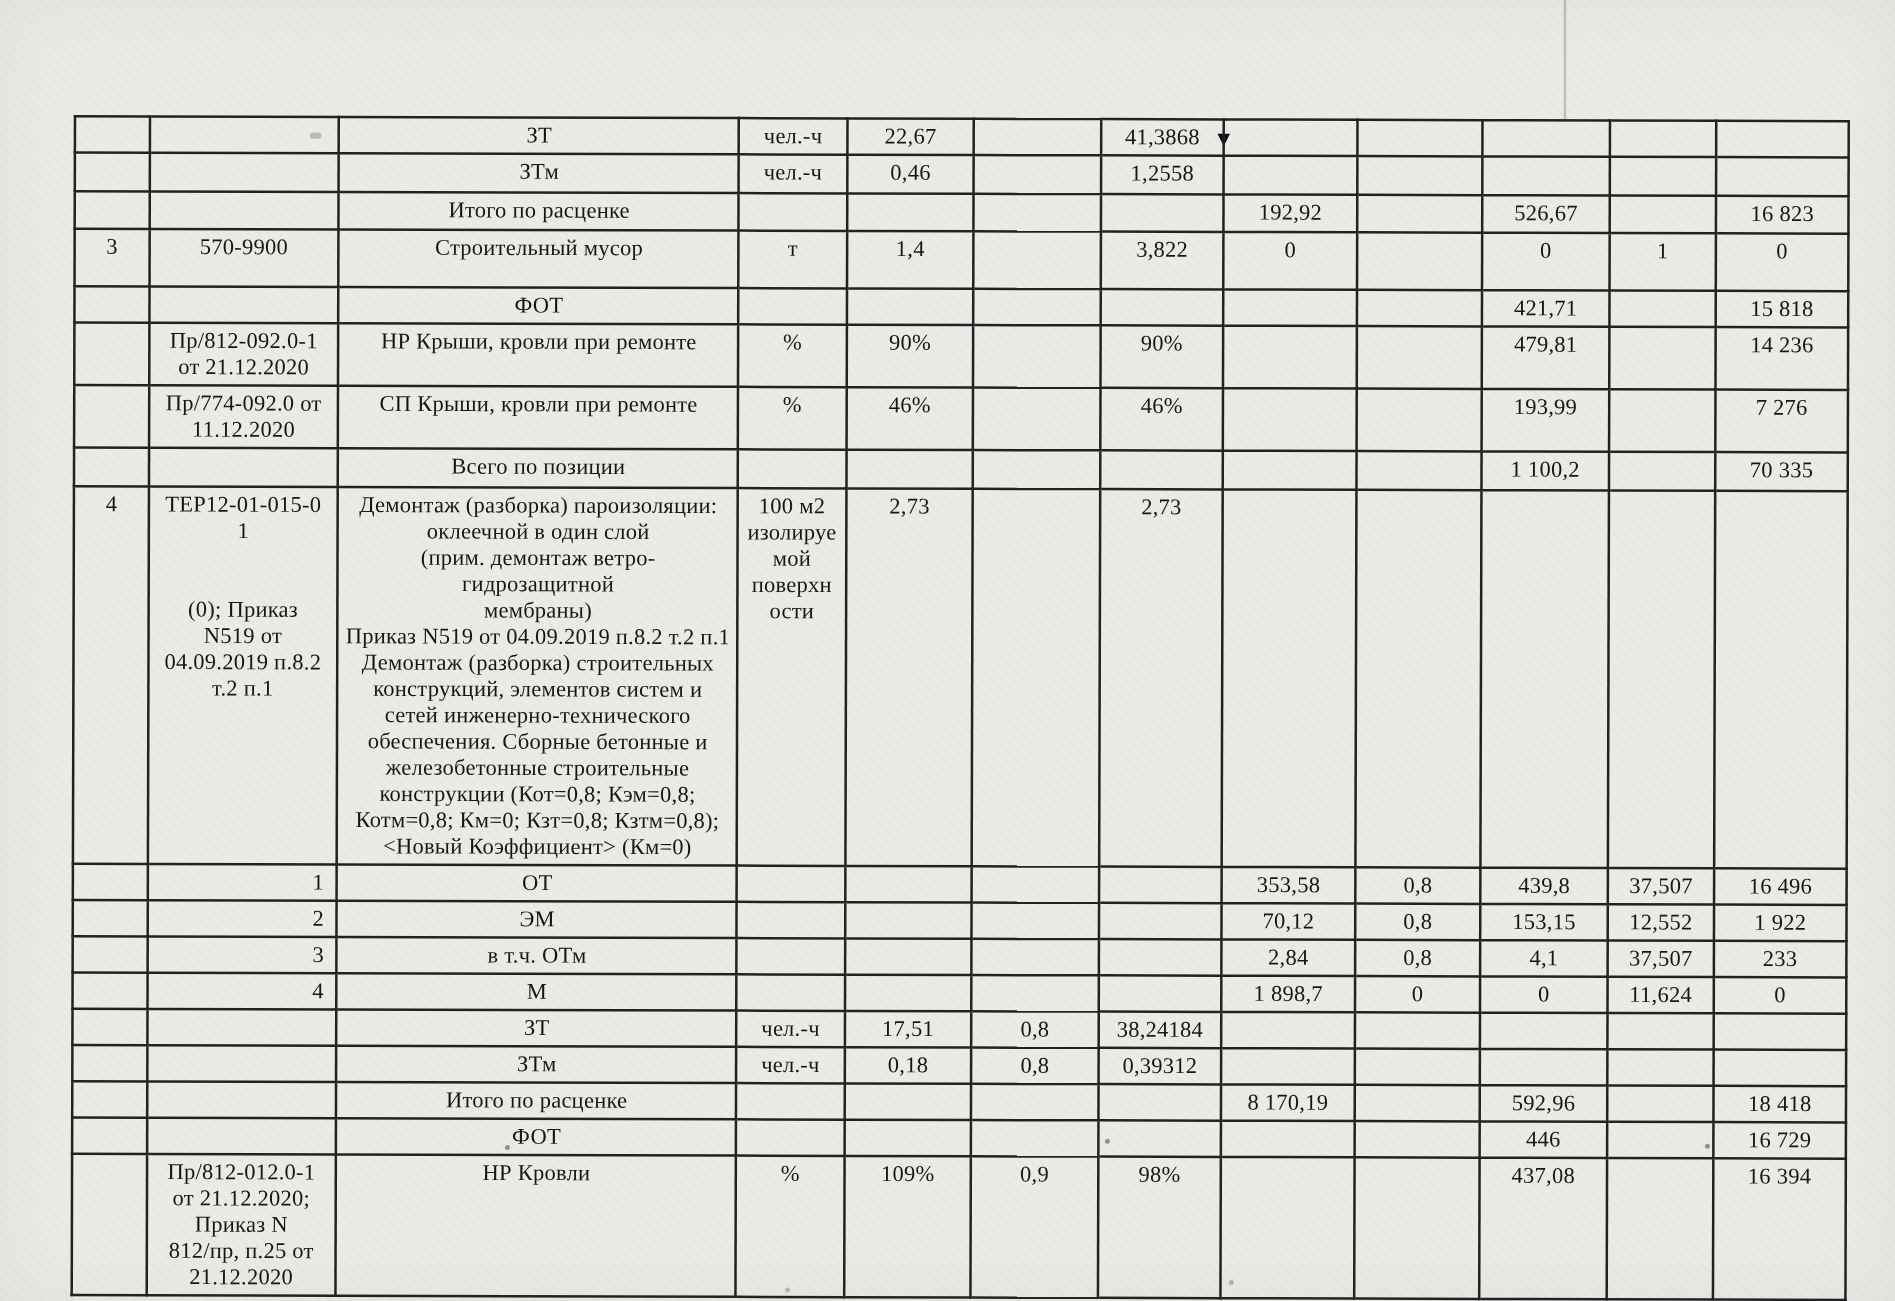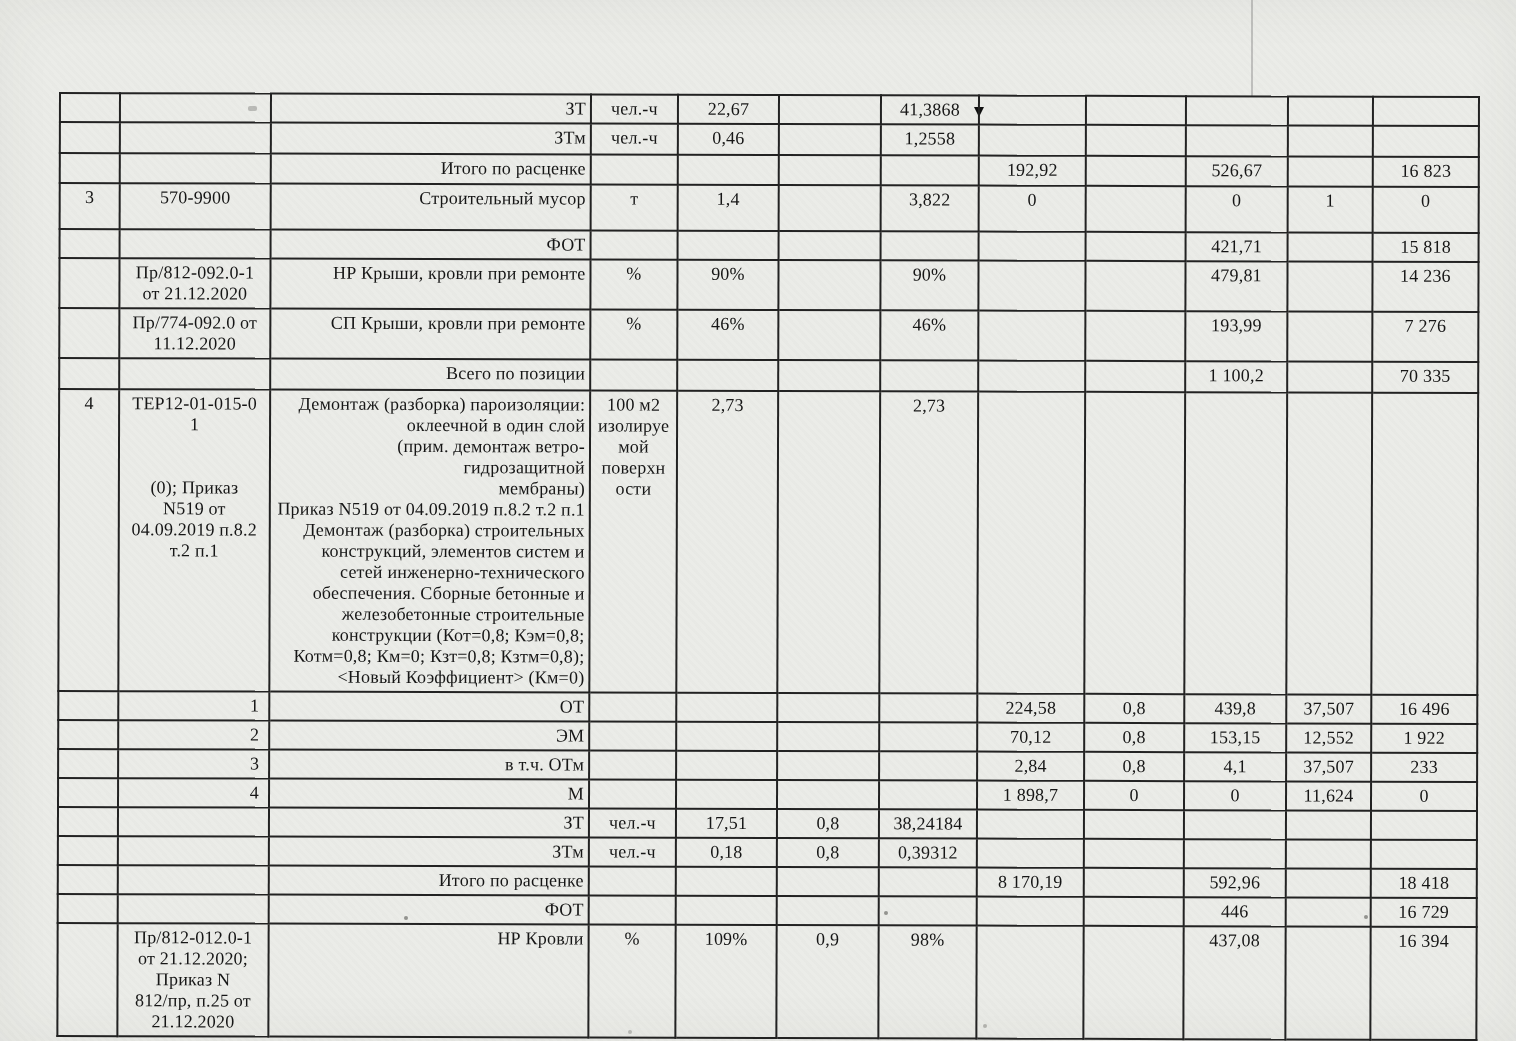--- a/index.html
+++ b/index.html
@@ -36,21 +36,21 @@
     text-align:center;
     padding:3px 4px;
     font-size:18px;
     line-height:21px;
     color:var(--ink);
     white-space:pre-line;
     overflow:hidden;
     letter-spacing:0.2px;
   }
   table.estimate td.al{
-    text-align:right;
+    text-align:center;
     padding-left:5px;
   }
   table.estimate td.ar{
     text-align:right;
     padding-right:9px;
   }
   
   .crease{
     position:absolute;
     left:1251px;top:0;
@@ -254,21 +254,21 @@
           <td></td>
         </tr>
         <tr style="height: 28px;">
           <td></td>
           <td class="ar">1</td>
           <td class="al">ОТ</td>
           <td></td>
           <td></td>
           <td></td>
           <td></td>
-          <td>224,58</td>
+          <td>353,58</td>
           <td>0,8</td>
           <td>439,8</td>
           <td>37,507</td>
           <td>16 496</td>
         </tr>
         <tr style="height: 28px;">
           <td></td>
           <td class="ar">2</td>
           <td class="al">ЭМ</td>
           <td></td>

